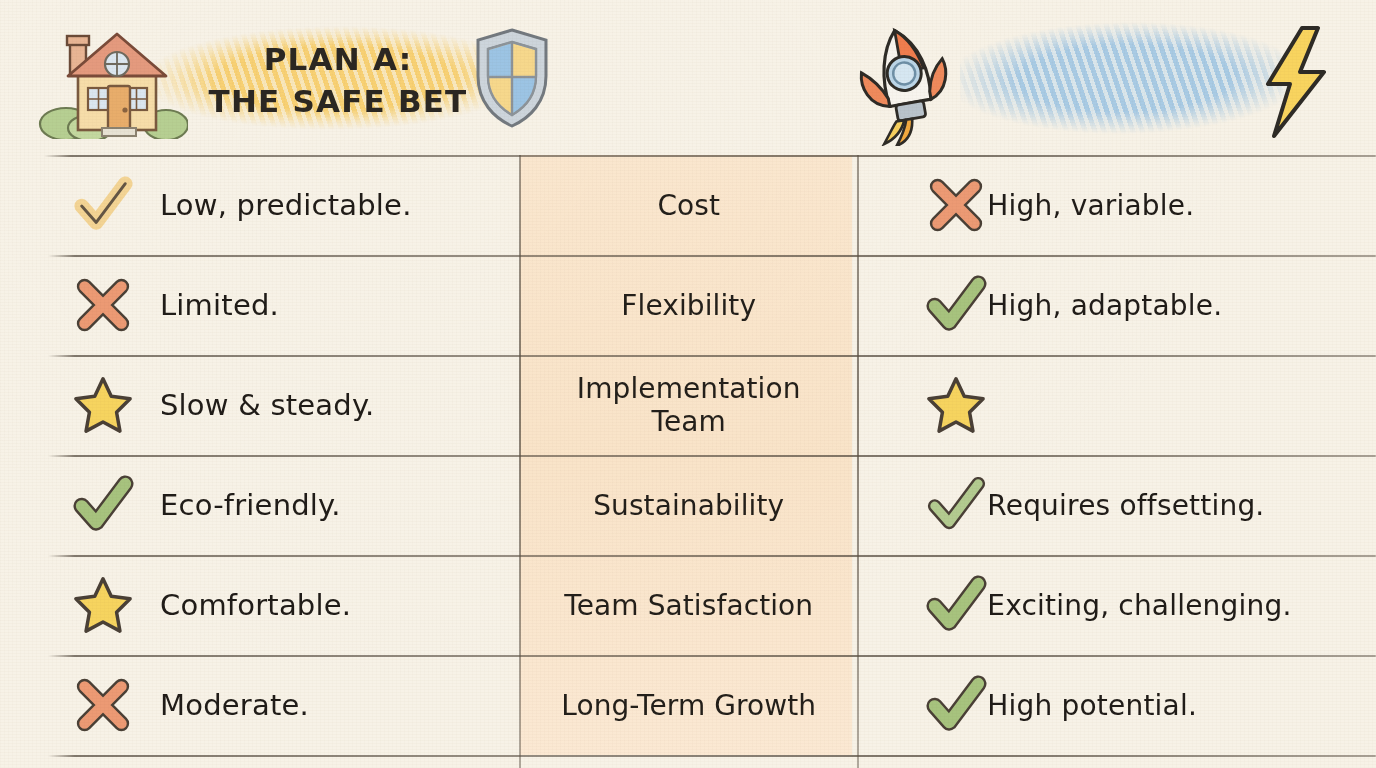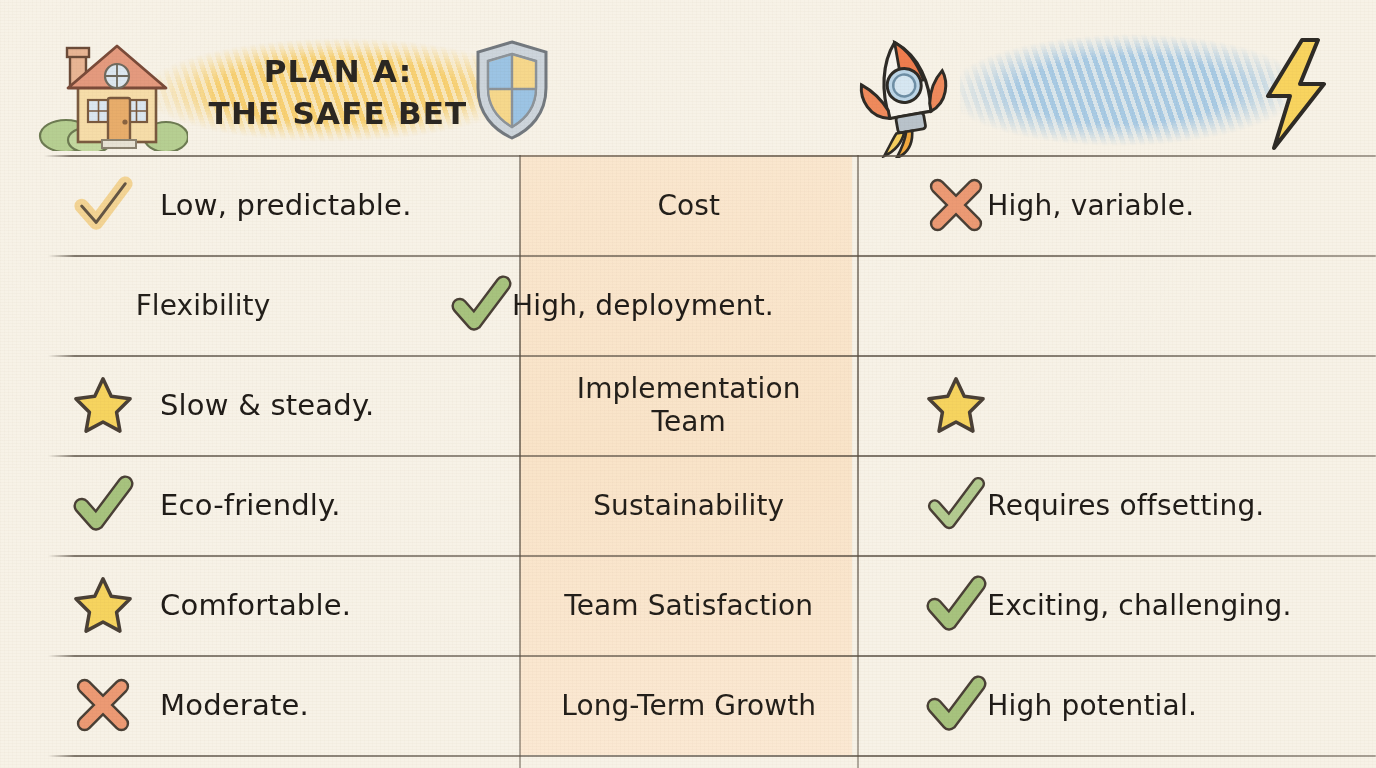--- a/index.html
+++ b/index.html
@@ -25,21 +25,21 @@
       repeating-linear-gradient(0deg, rgba(160,140,110,0.045) 0 1px, rgba(255,255,255,0) 1px 3px),
       repeating-linear-gradient(90deg, rgba(160,140,110,0.035) 0 1px, rgba(255,255,255,0) 1px 4px),
       radial-gradient(ellipse at 30% 20%, rgba(255,255,255,0.5), rgba(0,0,0,0) 60%);
     mix-blend-mode: multiply;
     opacity: .75;
   }
 
   
   .header {
     position: absolute;
-    left: 0; top: 12px;
+    left: 0; top: 0;
     width: 1128px;
     height: 155px;
   }
   .scribble {
     position: absolute;
     border-radius: 6px;
   }
   .scribble-yellow {
     left: 150px; top: 24px;
     width: 370px; height: 108px;
@@ -276,29 +276,36 @@
       <div class="cell cell-right">
         <svg class="mark" viewBox="0 0 64 64">
           <path d="M13 13 L51 51 M51 13 L13 51" stroke="#4a4036" stroke-width="16" stroke-linecap="round"></path>
           <path d="M13 13 L51 51 M51 13 L13 51" stroke="#ec9a74" stroke-width="11" stroke-linecap="round"></path>
         </svg>
         <span class="cell-text">High, variable.</span>
       </div>
     </div>
 
     <div class="row" style="top:100px">
+      <div class="cell cell-left">
+        <svg class="mark" viewBox="0 0 64 64">
+          <path d="M13 13 L51 51 M51 13 L13 51" stroke="#4a4036" stroke-width="16" stroke-linecap="round"></path>
+          <path d="M13 13 L51 51 M51 13 L13 51" stroke="#ec9a74" stroke-width="11" stroke-linecap="round"></path>
+        </svg>
+        <span class="cell-text">Limited.</span>
+      </div>
       <div class="cell cell-center">
         <span class="feature-text">Flexibility</span>
       </div>
       <div class="cell cell-right">
         <svg class="mark" viewBox="0 0 64 64">
           <path d="M10 33 L25 50 L55 10" fill="none" stroke="#4a4036" stroke-width="17" stroke-linecap="round" stroke-linejoin="round"></path>
           <path d="M10 33 L25 50 L55 10" fill="none" stroke="#a7c37e" stroke-width="12" stroke-linecap="round" stroke-linejoin="round"></path>
         </svg>
-        <span class="cell-text">High, deployment.</span>
+        <span class="cell-text">High, adaptable.</span>
       </div>
     </div>
 
     <div class="row" style="top:200px">
       <div class="cell cell-left">
         <svg class="mark" viewBox="0 0 64 64">
           <path d="M32 5 L40.5 23 L60 25.5 L46 39.5 L49.5 59 L32 49.5 L14.5 59 L18 39.5 L4 25.5 L23.5 23 Z" fill="#f6d45f" stroke="#4a4036" stroke-width="3.6" stroke-linejoin="round"></path>
         </svg>
         <span class="cell-text">Slow &amp; steady.</span>
       </div>

